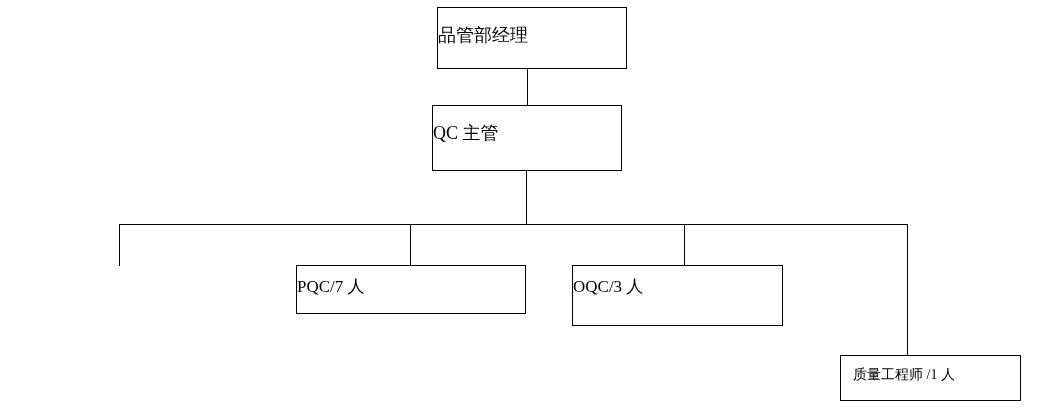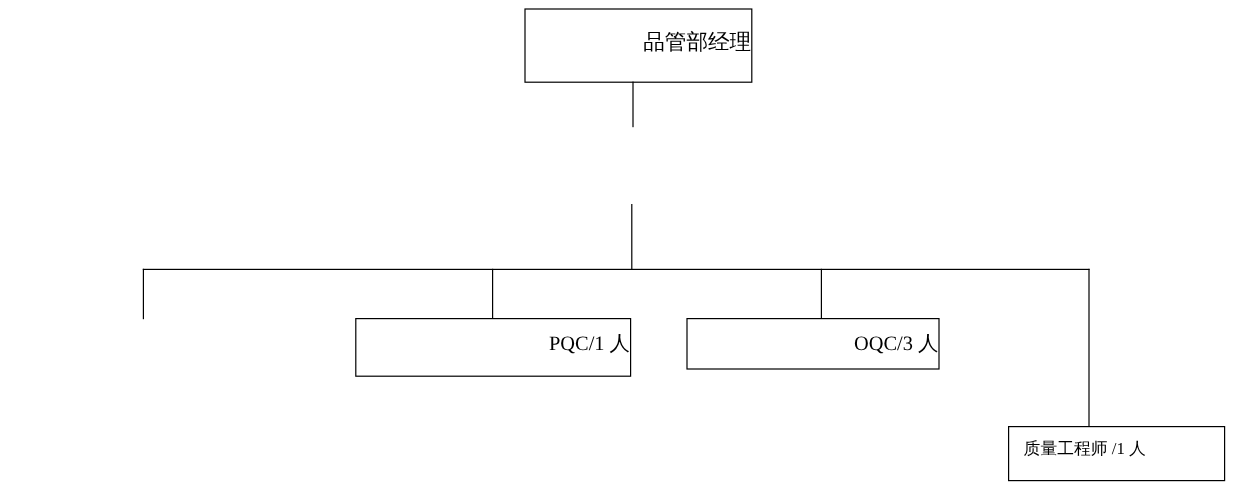--- a/index.html
+++ b/index.html
@@ -18,21 +18,21 @@
   .node {
     position: absolute;
     box-sizing: border-box;
     border: 1px solid #000000;
     background: #ffffff;
   }
   .node-label {
     position: absolute;
     left: 0;
     right: 0;
-    text-align: right;
+    text-align: left;
     color: #000000;
     font-size: 17px;
     line-height: 1;
     white-space: pre;
   }
   .node-label.left-aligned {
     text-align: left;
     padding-left: 12px;
   }
   .conn {
@@ -48,21 +48,21 @@
 
   
   #node-supervisor   { left: 432px; top: 105px; width: 190px; height: 66px; }
   #node-supervisor .node-label { top: 18px; font-size: 18px; }
 
   
   #node-iqc          { left: 23px;  top: 265px; width: 196px; height: 49px; }
   #node-iqc .node-label { top: 12px; }
   #node-pqc          { left: 296px; top: 265px; width: 230px; height: 49px; }
   #node-pqc .node-label { top: 12px; }
-  #node-oqc          { left: 572px; top: 265px; width: 211px; height: 43px; }
+  #node-oqc          { left: 572px; top: 265px; width: 211px; height: 61px; }
   #node-oqc .node-label { top: 12px; }
 
   
   #node-engineer     { left: 840px; top: 355px; width: 181px; height: 46px; }
   #node-engineer .node-label { top: 12px; font-size: 14px; }
 
   
   #conn-manager-to-supervisor { left: 527px; top: 68px;  height: 38px; }
   #conn-supervisor-to-bus     { left: 526px; top: 170px; height: 55px; }
   #conn-bus                   { left: 119px; top: 224px; width: 789px; }
@@ -75,32 +75,35 @@
 <body>
 
 <div id="canvas">
 
   <div class="node" id="node-manager">
     <span class="node-label">品管部经理</span>
   </div>
 
   <div class="conn conn-v" id="conn-manager-to-supervisor"></div>
 
+  <div class="node" id="node-supervisor">
+    <span class="node-label">QC 主管</span>
+  </div>
 
   <div class="conn conn-v" id="conn-supervisor-to-bus"></div>
 
   <div class="conn conn-h" id="conn-bus"></div>
 
   <div class="conn conn-v" id="conn-bus-to-iqc"></div>
   <div class="conn conn-v" id="conn-bus-to-pqc"></div>
   <div class="conn conn-v" id="conn-bus-to-oqc"></div>
   <div class="conn conn-v" id="conn-bus-to-engineer"></div>
 
   <div class="node" id="node-pqc">
-    <span class="node-label">PQC/1 人</span>
+    <span class="node-label">PQC/7 人</span>
   </div>
   <div class="node" id="node-oqc">
     <span class="node-label">OQC/3 人</span>
   </div>
 
   <div class="node" id="node-engineer">
     <span class="node-label left-aligned">质量工程师 /1 人</span>
   </div>
 
 </div>

